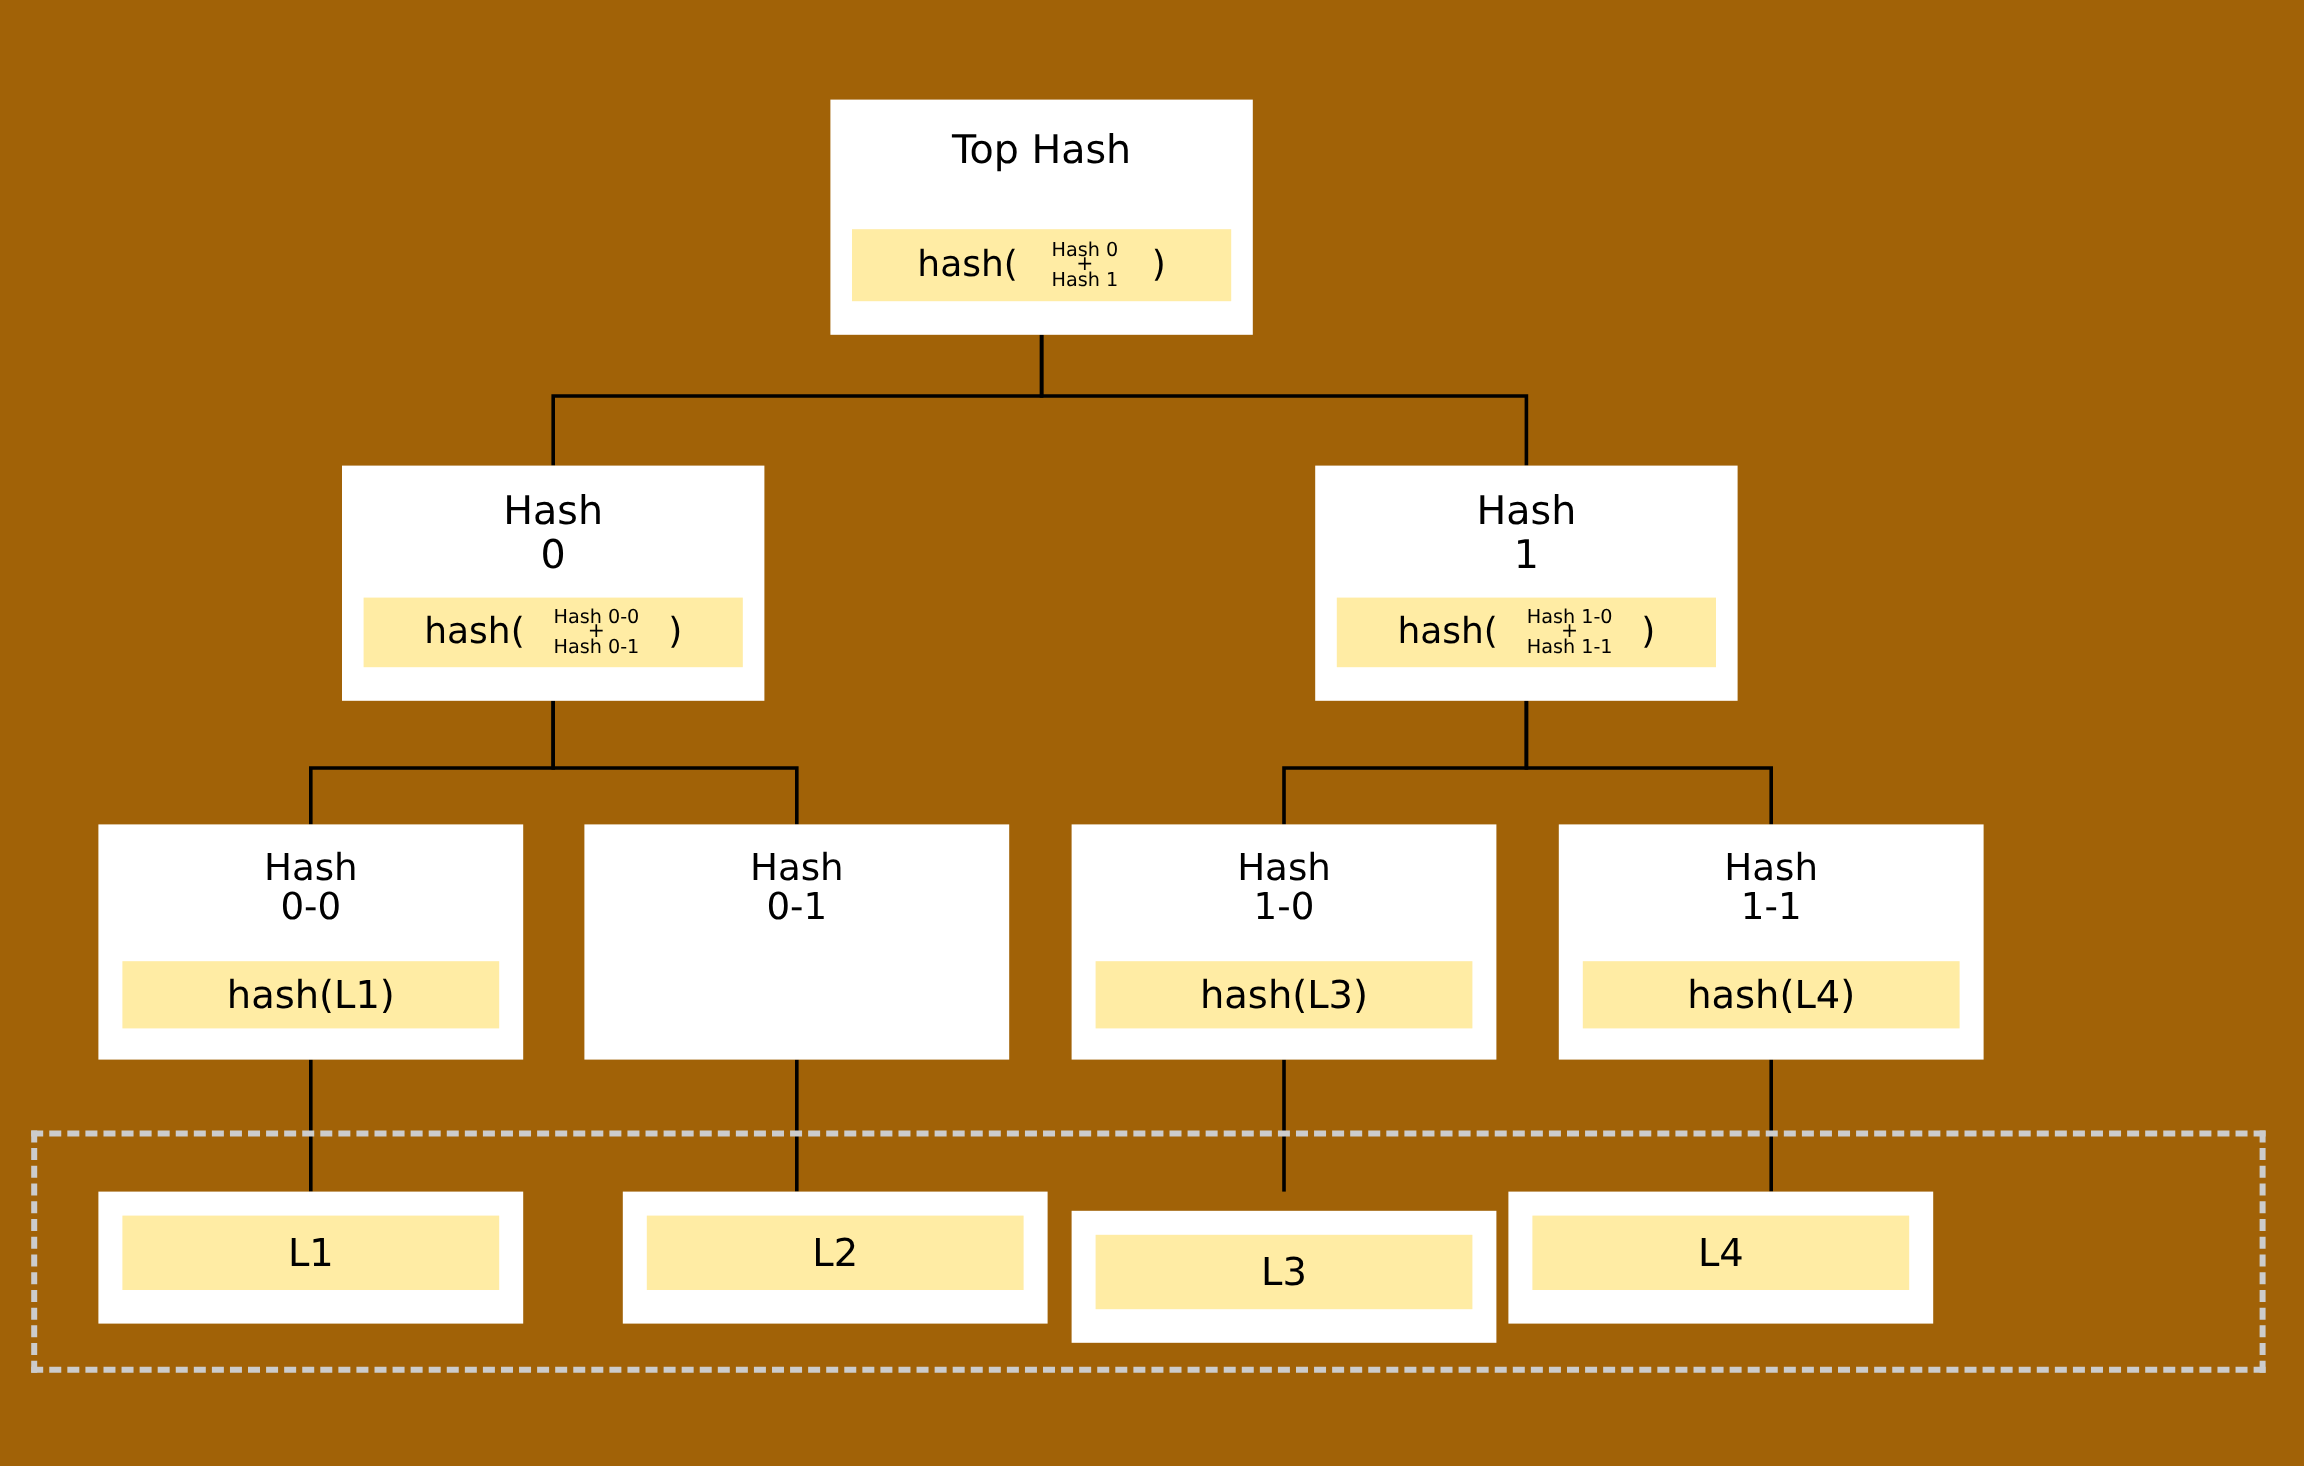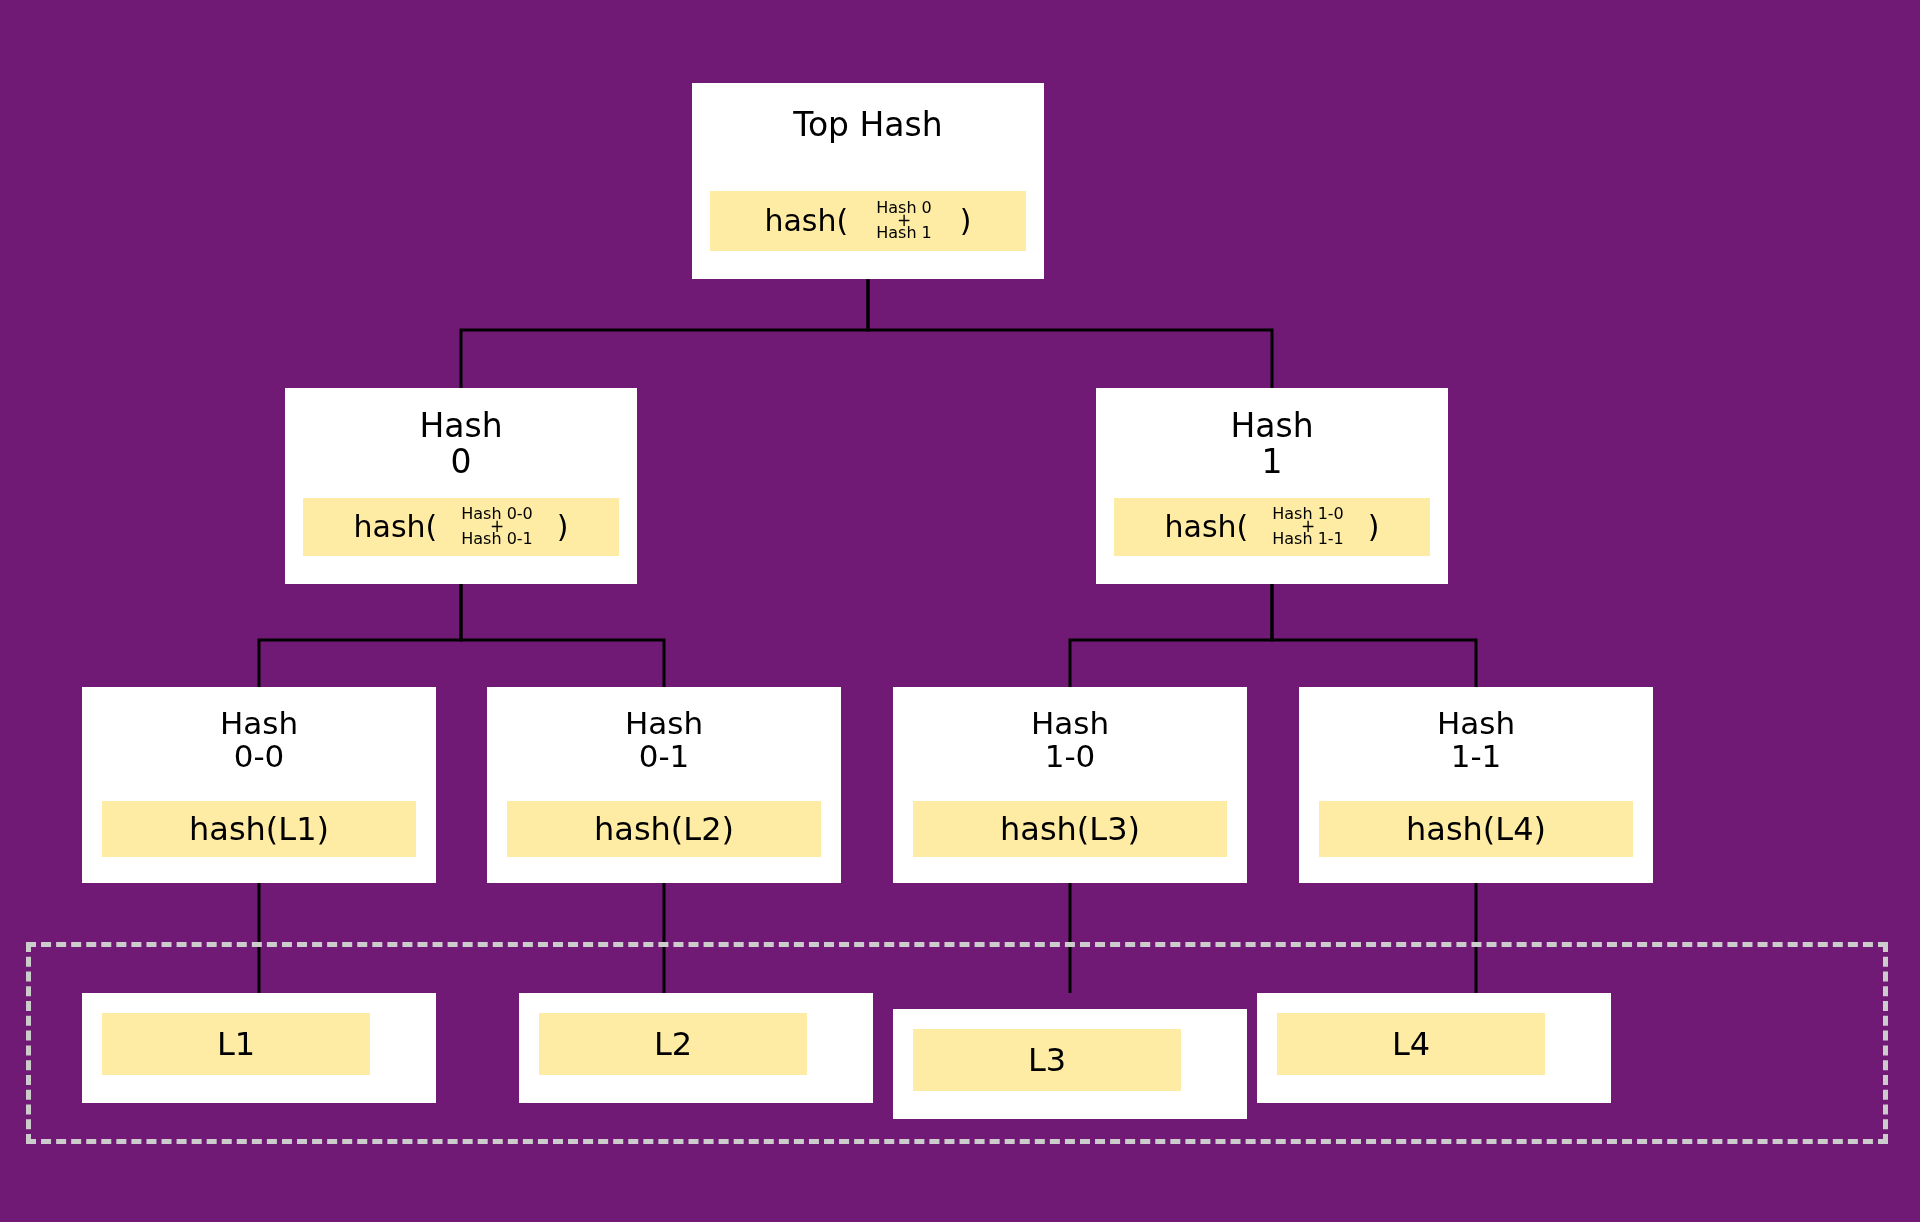--- a/index.html
+++ b/index.html
@@ -4,21 +4,21 @@
 <style>
   html, body {
     margin: 0;
     padding: 0;
     background: #000000;
   }
   #canvas {
     position: relative;
     width: 1920px;
     height: 1222px;
-    background: #701a75;
+    background: #a16207;
     overflow: hidden;
     font-family: "DejaVu Sans", sans-serif;
   }
 
   
   .node {
     position: absolute;
     background: #ffffff;
     box-sizing: border-box;
     display: flex;
@@ -92,21 +92,21 @@
   }
 
   
   .datablock { width: 354px; height: 110px; top: 993px; }
   #data-l1 { left: 82px;  }
   #data-l2 { left: 487px; margin-left: 32px; }
   #data-l3 { left: 893px; margin-top: 16px; }
   #data-l4 { left: 1257px; text-align: center;}
   .datablock .formula {
     position: absolute; left: 20px; top: 20px;
-    width: 268px; height: 62px;
+    width: 314px; height: 62px;
     font-size: 32px;
   }
 
   
   #datablocks-container {
     position: absolute;
     left: 26px; top: 942px;
     width: 1862px; height: 202px;
     border: 5px dashed #cccccc;
     box-sizing: border-box;
@@ -187,21 +187,20 @@
 
   <div class="node lvl2" id="hash-0-0">
     <div class="node-title">Hash
 0-0</div>
     <div class="formula">hash(L1)</div>
   </div>
 
   <div class="node lvl2" id="hash-0-1">
     <div class="node-title">Hash
 0-1</div>
-    <div class="formula">hash(L2)</div>
   </div>
 
   <div class="node lvl2" id="hash-1-0">
     <div class="node-title">Hash
 1-0</div>
     <div class="formula">hash(L3)</div>
   </div>
 
   <div class="node lvl2" id="hash-1-1">
     <div class="node-title">Hash

